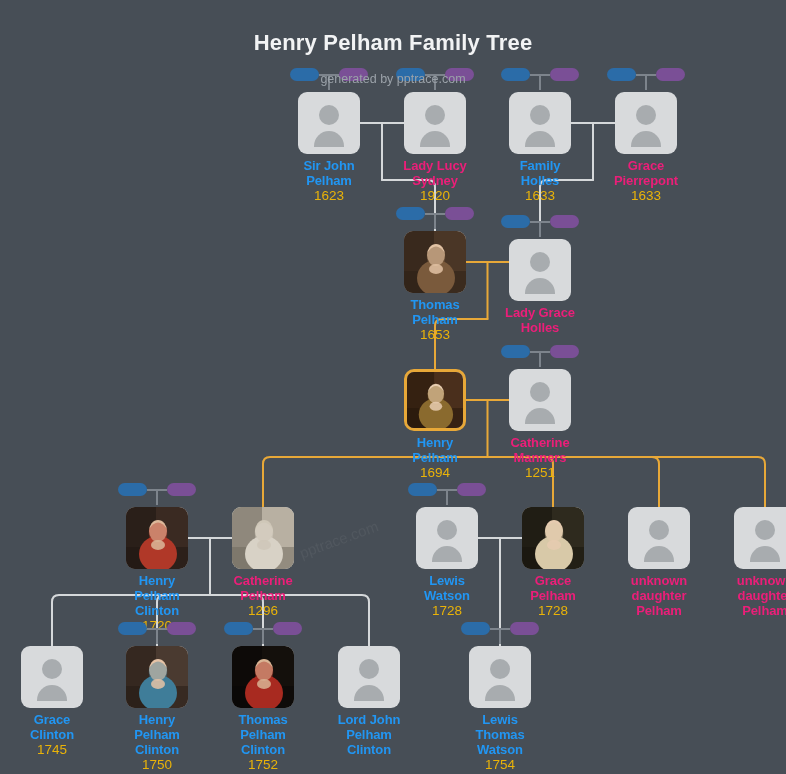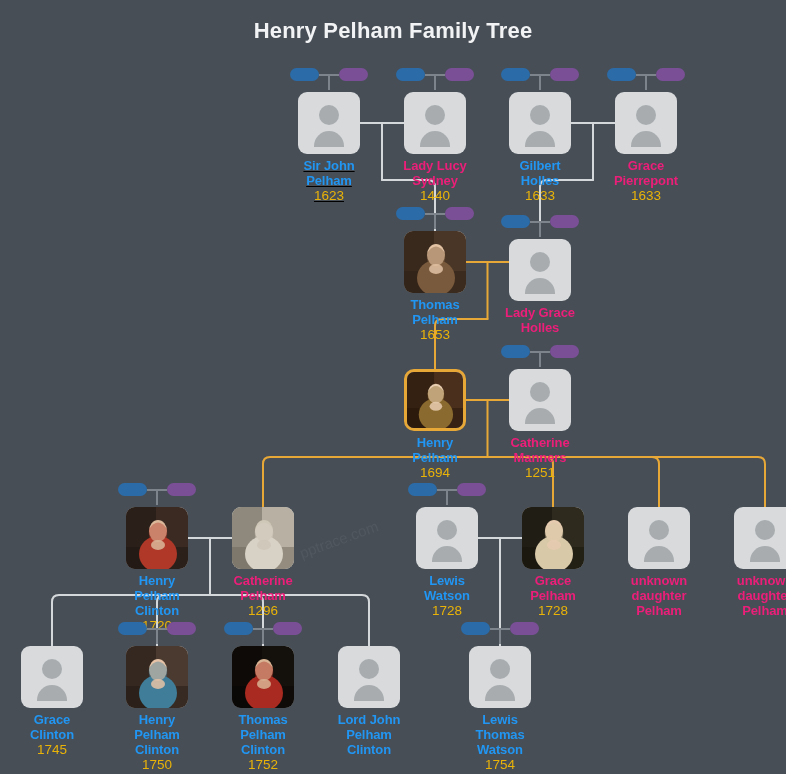--- a/index.html
+++ b/index.html
@@ -18,21 +18,21 @@
 
   
   #header {
     position: absolute;
     top: 0; left: 0;
     width: 786px;
     text-align: center;
     z-index: 6;
   }
   #title {
-    margin: 0;
+    margin: 12px;
     padding-top: 18px;
     font-size: 22px;
     font-weight: bold;
     color: #f2f3f4;
     letter-spacing: 0.2px;
   }
   #subtitle {
     margin: 0;
     padding-top: 4px;
     font-size: 12.5px;
@@ -150,20 +150,21 @@
     font-size: 13.5px;
     color: #eab308;
     line-height: 16px;
   }
 </style>
 </head>
 <body>
 
 <div id="header">
   <h1 id="title">Henry Pelham Family Tree</h1>
+  <p id="subtitle">generated by pptrace.com</p>
 </div>
 
 <div id="watermark">pptrace.com</div>
 
 <svg id="links">
     <path d="M360 123 L404 123" fill="none" stroke="#d5d8da" stroke-width="2" stroke-linecap="round" stroke-linejoin="round"></path>
     <path d="M382 123 L382 180" fill="none" stroke="#d5d8da" stroke-width="2" stroke-linecap="round" stroke-linejoin="round"></path>
     <path d="M382 180 L428 180 Q435 180 435 187 L435 231" fill="none" stroke="#d5d8da" stroke-width="2" stroke-linecap="round" stroke-linejoin="round"></path>
     <path d="M571 123 L615 123" fill="none" stroke="#d5d8da" stroke-width="2" stroke-linecap="round" stroke-linejoin="round"></path>
     <path d="M593 123 L593 180" fill="none" stroke="#d5d8da" stroke-width="2" stroke-linecap="round" stroke-linejoin="round"></path>
@@ -182,21 +183,21 @@
     <path d="M210 595 L59 595 Q52 595 52 602 L52 646" fill="none" stroke="#d5d8da" stroke-width="2" stroke-linecap="round" stroke-linejoin="round"></path>
     <path d="M210 595 L164 595 Q157 595 157 602 L157 646" fill="none" stroke="#d5d8da" stroke-width="2" stroke-linecap="round" stroke-linejoin="round"></path>
     <path d="M210 595 L256 595 Q263 595 263 602 L263 646" fill="none" stroke="#d5d8da" stroke-width="2" stroke-linecap="round" stroke-linejoin="round"></path>
     <path d="M210 595 L362 595 Q369 595 369 602 L369 646" fill="none" stroke="#d5d8da" stroke-width="2" stroke-linecap="round" stroke-linejoin="round"></path>
     <path d="M478 538 L522 538" fill="none" stroke="#d5d8da" stroke-width="2" stroke-linecap="round" stroke-linejoin="round"></path>
     <path d="M500 538 L500 595" fill="none" stroke="#d5d8da" stroke-width="2" stroke-linecap="round" stroke-linejoin="round"></path>
     <path d="M500 595 L500 646" fill="none" stroke="#d5d8da" stroke-width="2" stroke-linecap="round" stroke-linejoin="round"></path>
   </svg>
 
 <div id="nodes">
-    <div class="node" style="left: 283px; top: 92px; text-decoration: underline;">
+    <div class="node" style="left: 283px; top: 92px;">
       <div class="badges">
         <span class="pill male"></span>
         <span class="hbar"></span>
         <span class="pill female"></span>
         <span class="stem"></span>
       </div>
       <div class="avatar">
         <span class="sil-head"></span>
         <span class="sil-body"></span>
       </div>
@@ -214,35 +215,35 @@
         <span class="stem"></span>
       </div>
       <div class="avatar">
         <span class="sil-head"></span>
         <span class="sil-body"></span>
       </div>
       <div class="nm female">
         <div>Lady Lucy</div>
         <div>Sydney</div>
       </div>
-      <div class="yr">1440</div>
+      <div class="yr">1920</div>
     </div>
     <div class="node" style="left: 494px; top: 92px;">
       <div class="badges">
         <span class="pill male"></span>
         <span class="hbar"></span>
         <span class="pill female"></span>
         <span class="stem"></span>
       </div>
       <div class="avatar">
         <span class="sil-head"></span>
         <span class="sil-body"></span>
       </div>
       <div class="nm male">
-        <div>Gilbert</div>
+        <div>Family</div>
         <div>Holles</div>
       </div>
       <div class="yr">1633</div>
     </div>
     <div class="node" style="left: 600px; top: 92px;">
       <div class="badges">
         <span class="pill male"></span>
         <span class="hbar"></span>
         <span class="pill female"></span>
         <span class="stem"></span>

